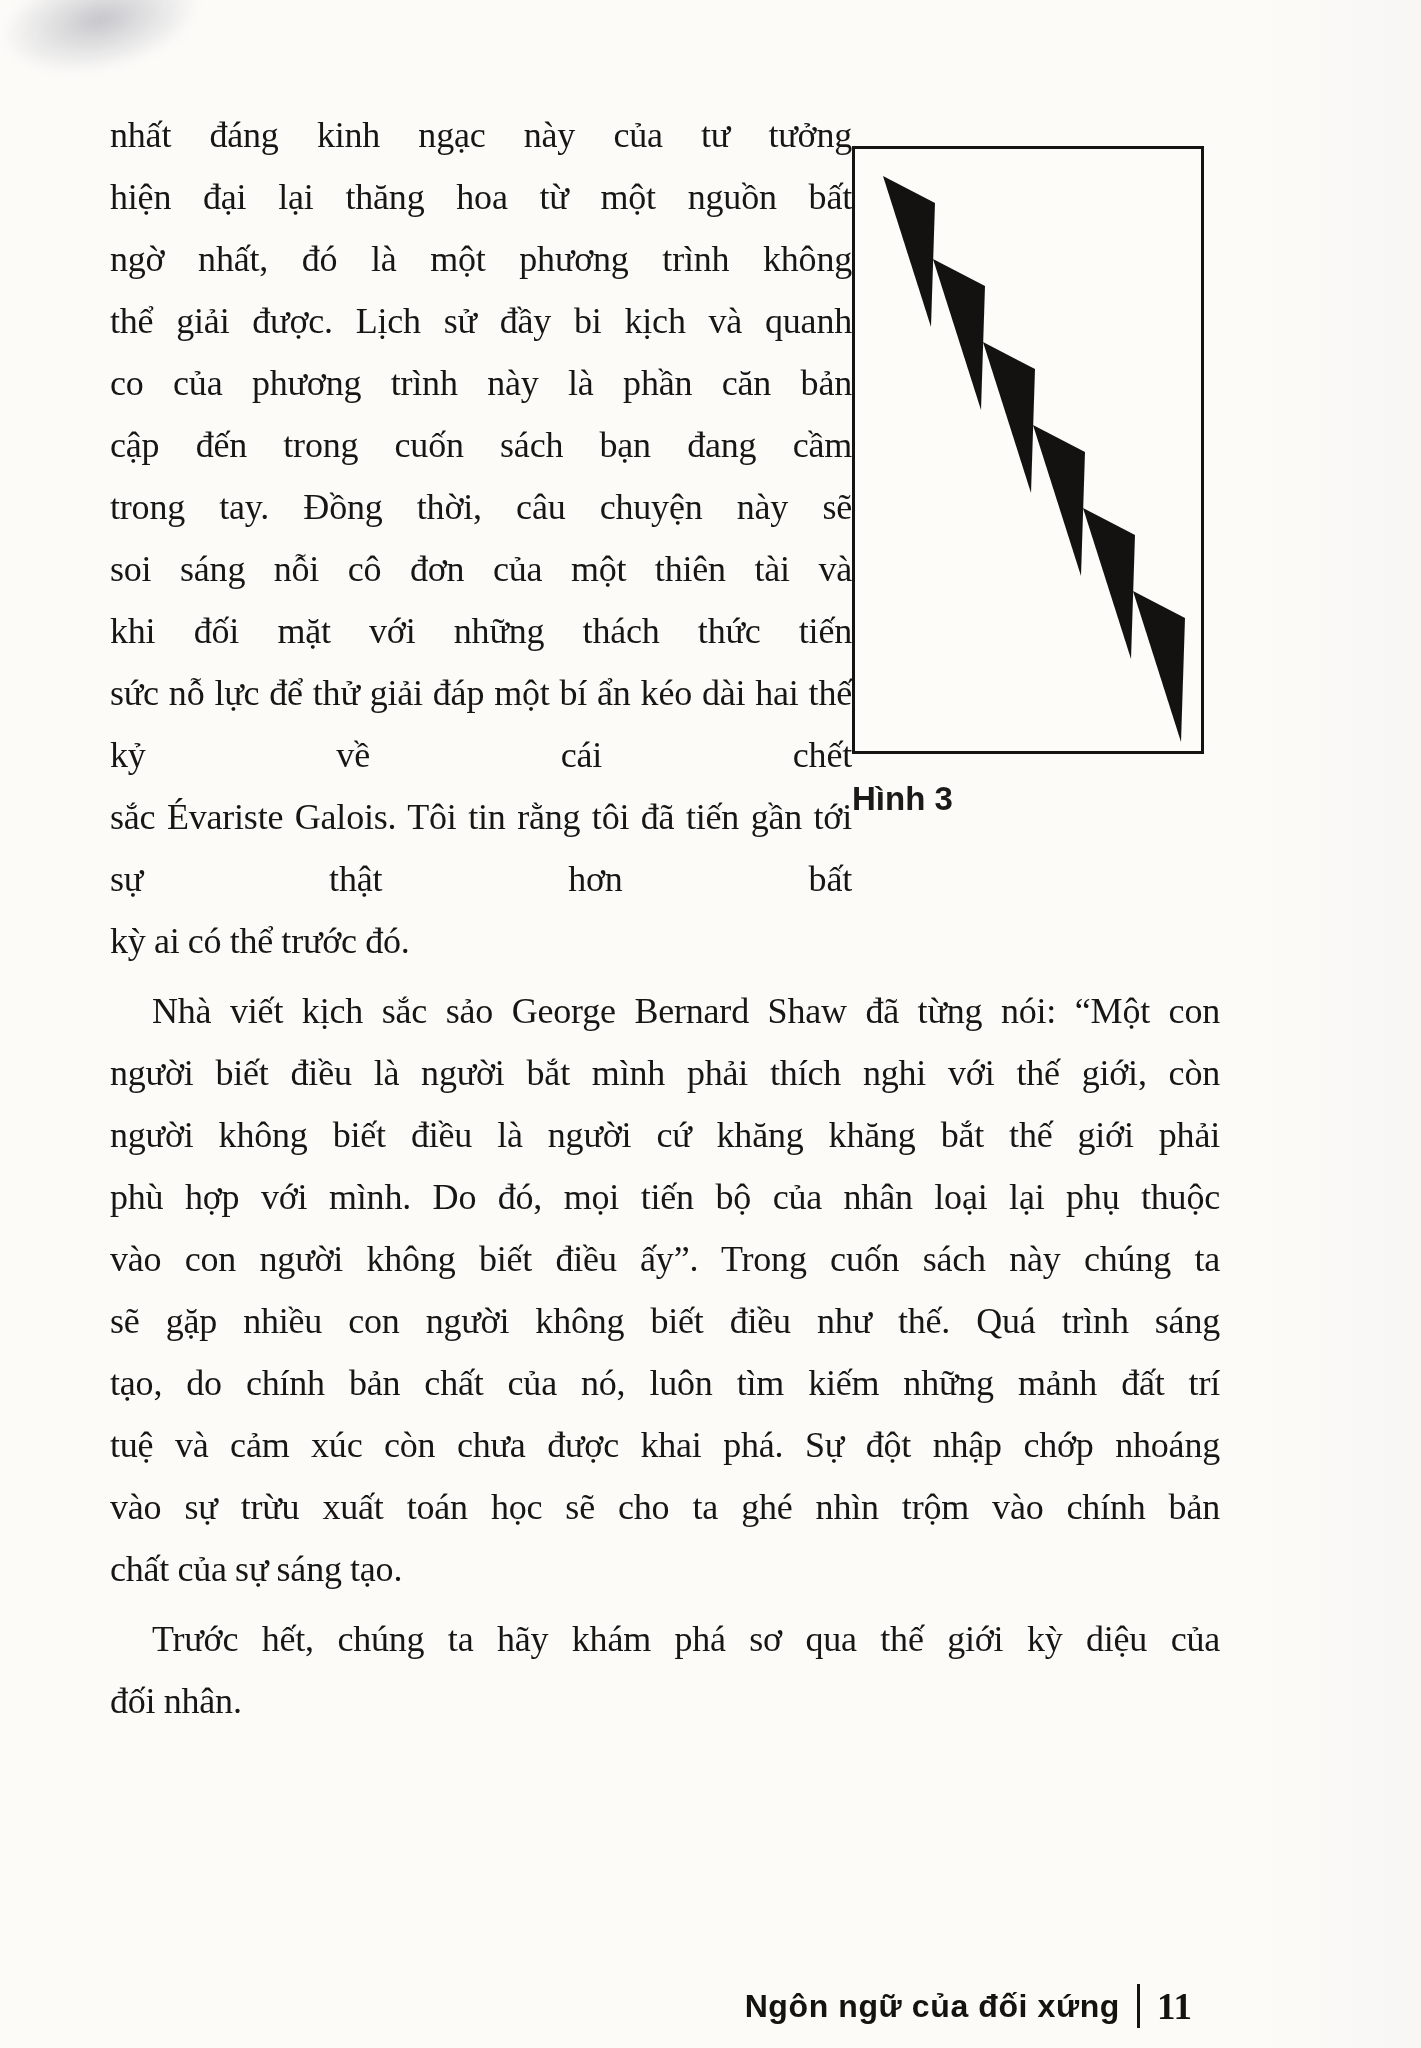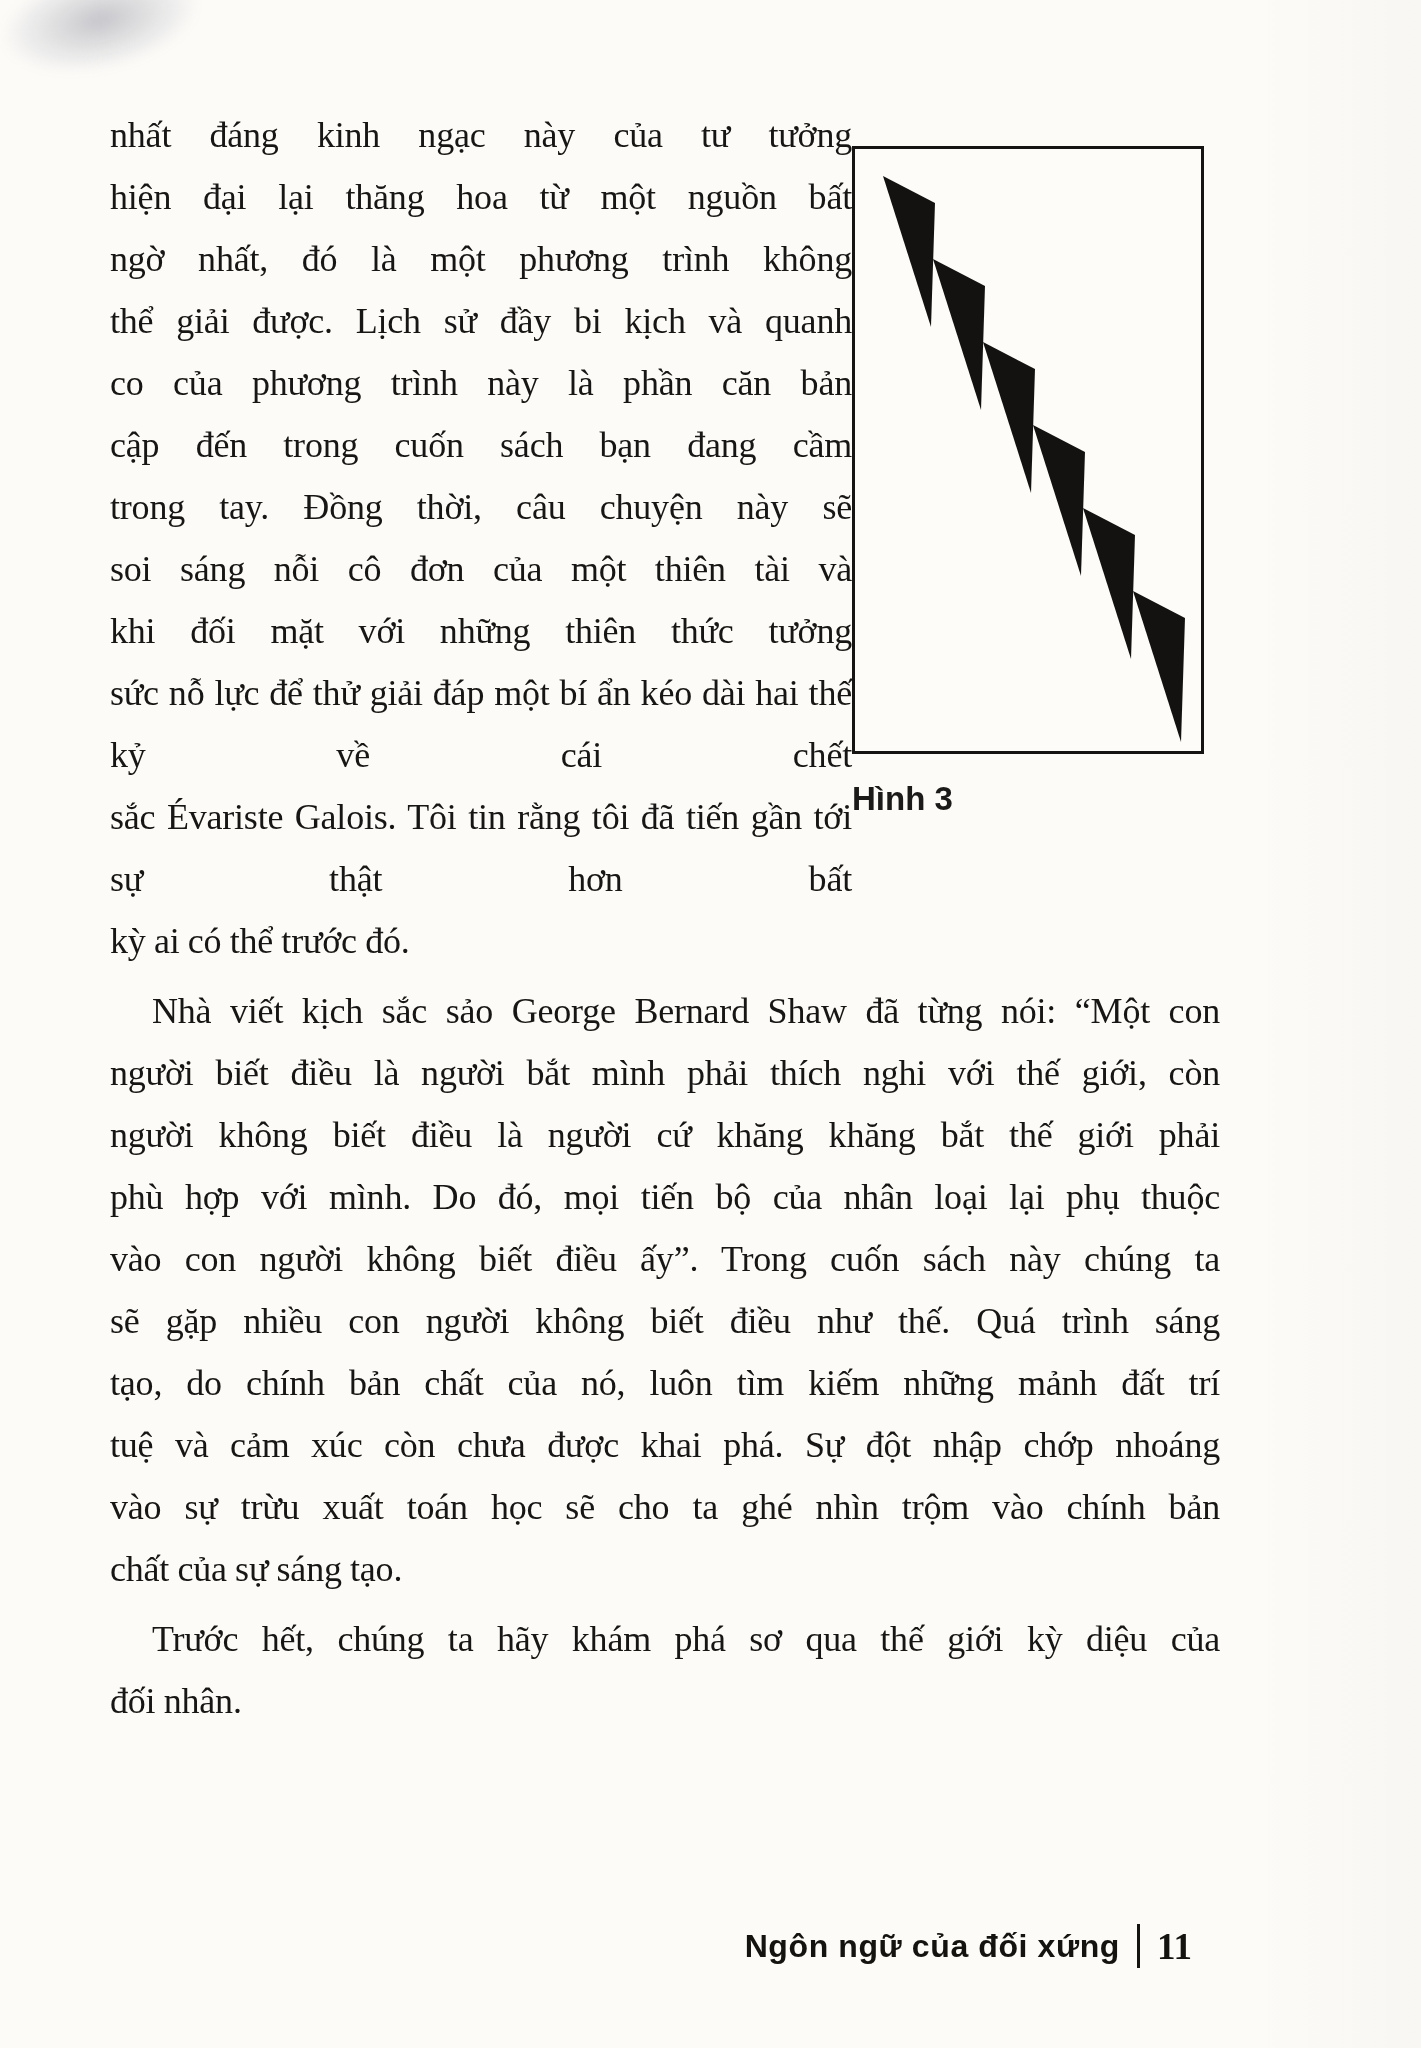--- a/index.html
+++ b/index.html
@@ -49,21 +49,21 @@
     word-spacing:-0.5px;
   }
   .para .line.last{
     text-align-last:left;
   }
   .para.indent .line:first-child{
     text-indent:42px;
   }
   .para + .para{margin-top:8px;}
   .footer{
-    position:absolute;top:1924px;right:229px;
+    position:absolute;top:1984px;right:229px;
     display:flex;align-items:center;gap:17px;
     color:#14130f;
   }
   .footer-title{
     font-family:"Liberation Sans","DejaVu Sans",sans-serif;
     font-weight:bold;
     font-size:32px;
     letter-spacing:0.6px;
   }
   .footer-sep{
@@ -99,21 +99,21 @@
     <div id="paragraphs">
         <div class="para">
           <div class="line">nhất đáng kinh ngạc này của tư tưởng</div>
           <div class="line">hiện đại lại thăng hoa từ một nguồn bất</div>
           <div class="line">ngờ nhất, đó là một phương trình không</div>
           <div class="line">thể giải được. Lịch sử đầy bi kịch và quanh</div>
           <div class="line">co của phương trình này là phần căn bản</div>
           <div class="line">cập đến trong cuốn sách bạn đang cầm</div>
           <div class="line">trong tay. Đồng thời, câu chuyện này sẽ</div>
           <div class="line">soi sáng nỗi cô đơn của một thiên tài và</div>
-          <div class="line">khi đối mặt với những thiên thức tưởng</div>
+          <div class="line">khi đối mặt với những thách thức tiến</div>
           <div class="line">sức nỗ lực để thử giải đáp một bí ẩn kéo dài hai thế kỷ về cái chết</div>
           <div class="line">sắc Évariste Galois. Tôi tin rằng tôi đã tiến gần tới sự thật hơn bất</div>
           <div class="line last">kỳ ai có thể trước đó.</div>
         </div>
         <div class="para indent">
           <div class="line">Nhà viết kịch sắc sảo George Bernard Shaw đã từng nói: “Một con</div>
           <div class="line">người biết điều là người bắt mình phải thích nghi với thế giới, còn</div>
           <div class="line">người không biết điều là người cứ khăng khăng bắt thế giới phải</div>
           <div class="line">phù hợp với mình. Do đó, mọi tiến bộ của nhân loại lại phụ thuộc</div>
           <div class="line">vào con người không biết điều ấy”. Trong cuốn sách này chúng ta</div>

